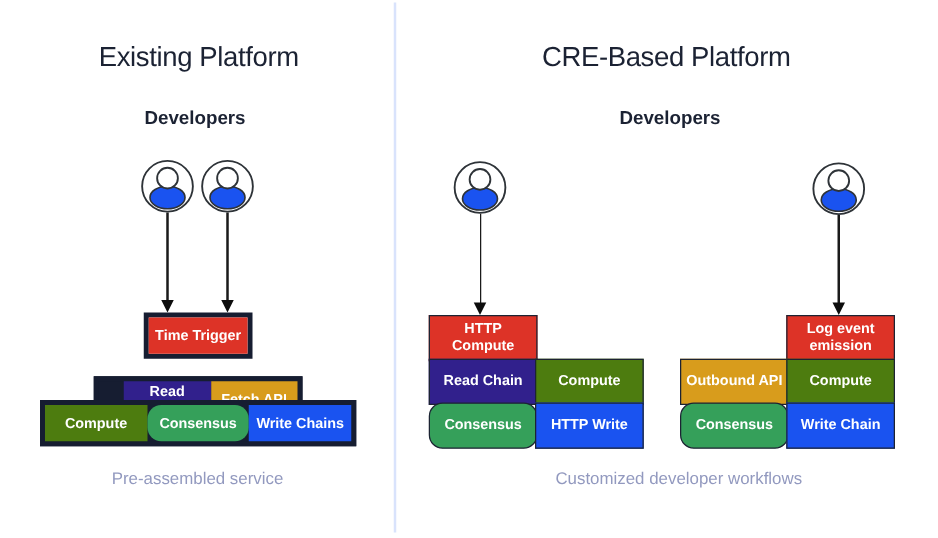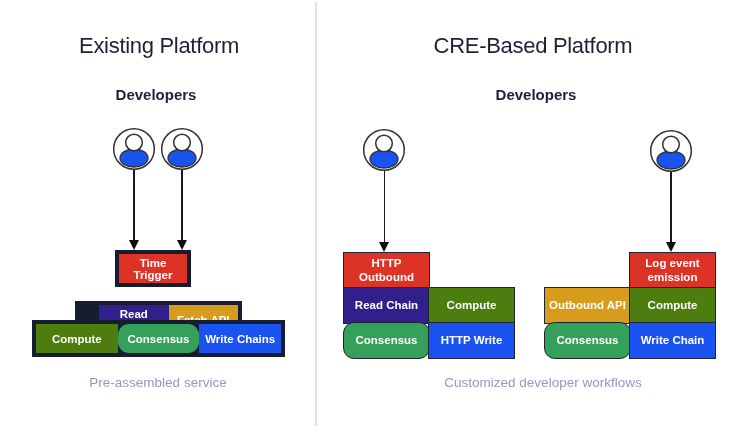--- a/index.html
+++ b/index.html
@@ -60,21 +60,21 @@
   }
 
   
   .pyramid { position: absolute; left: 32px; top: 250px; width: 253px; height: 107px; }
   .tier {
     position: absolute;
     border: 4px solid #161d31;
     display: flex;
     background: #161d31;
   }
-  .tier1 { left: 83px; top: 0;    width: 76px;  height: 37px; }
+  .tier1 { left: 83px; top: 0;    width: 87px;  height: 37px; }
   .tier2 { left: 43px; top: 51px; width: 167px; height: 37px; padding-left: 20px; }
   .tier3 { left: 0;    top: 70px; width: 253px; height: 37px; }
   .tier .blk {
     flex: 1;
     display: flex;
     align-items: center;
     justify-content: center;
     font-size: 11.5px;
     font-weight: 700;
     color: #ffffff;
@@ -199,21 +199,21 @@
     <ellipse cx="22" cy="31" rx="14" ry="9" fill="#1a53f0" stroke="#2e3338" stroke-width="1.3" clip-path="url(#pc4)"></ellipse>
     <circle cx="22" cy="15.5" r="8.3" fill="#ffffff" stroke="#2e3338" stroke-width="1.5"></circle>
   </svg>
 
   <div class="arrow-stem" style="left:383.8px; top:171px; height:72px;"></div>
   <div class="arrow-head" style="left:379px; top:242px;"></div>
   <div class="arrow-stem" style="left:670.3px; top:172px; height:71px;"></div>
   <div class="arrow-head" style="left:665.5px; top:242px;"></div>
 
   <div class="wgrid g1">
-    <div class="cell c00 red">HTTP Outbound</div>
+    <div class="cell c00 red">HTTP Compute</div>
     <div class="cell c10 indigo">Read Chain</div>
     <div class="cell c11 periwinkle">Compute</div>
     <div class="cell c20 green">Consensus</div>
     <div class="cell c21 blue">HTTP Write</div>
   </div>
 
   <div class="wgrid g2">
     <div class="cell c01 red">Log event emission</div>
     <div class="cell c10 amber">Outbound API</div>
     <div class="cell c11 periwinkle">Compute</div>

